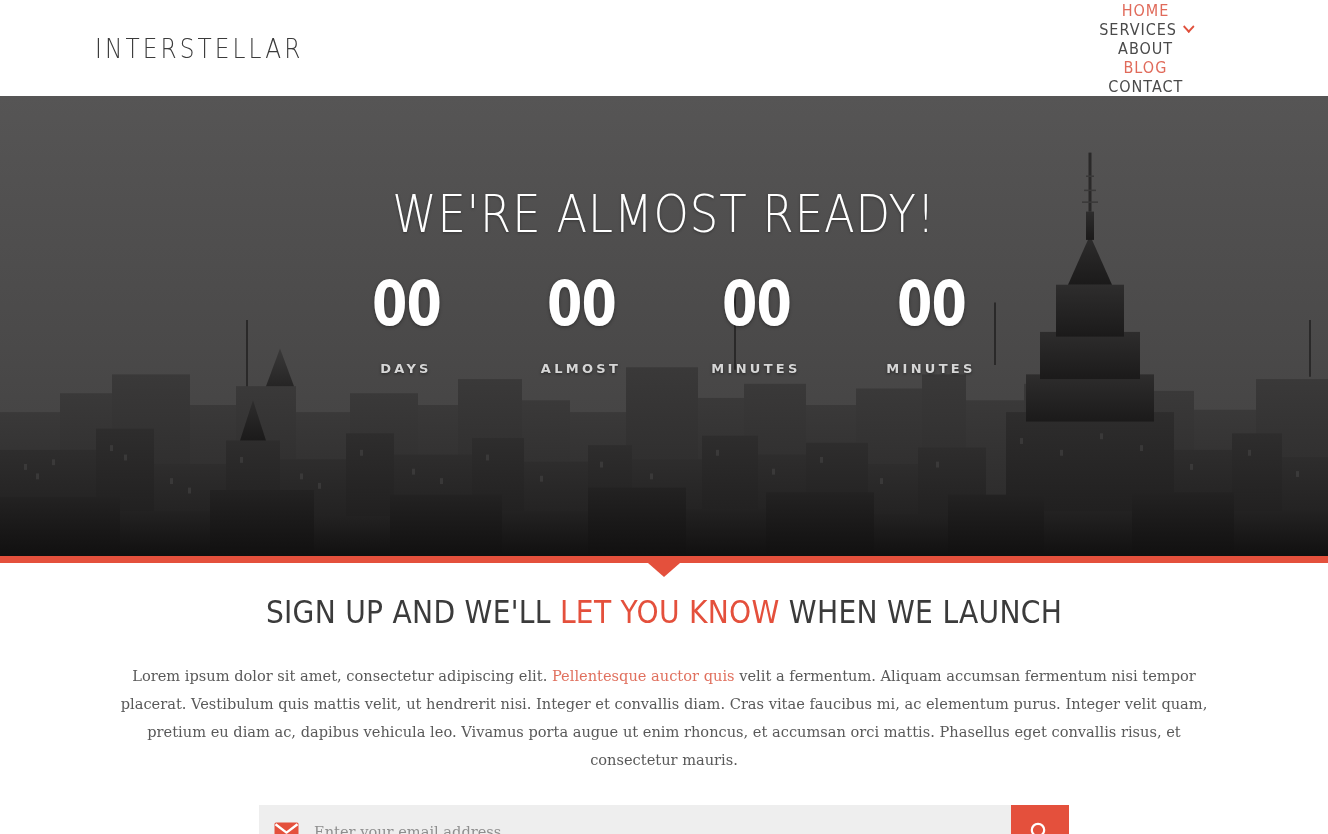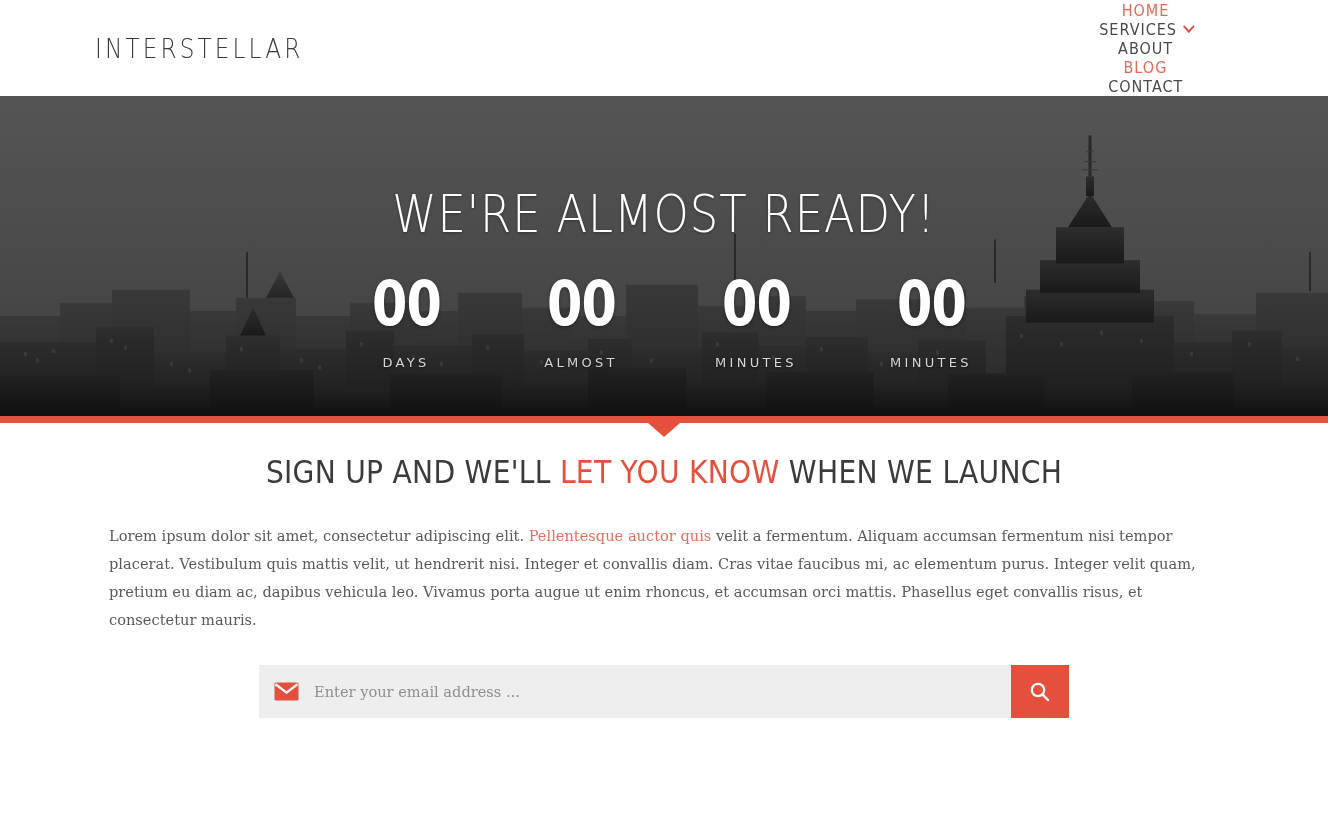--- a/index.html
+++ b/index.html
@@ -66,21 +66,21 @@
     width: 9px;
     height: 9px;
     border-right: 2px solid #e0503c;
     border-bottom: 2px solid #e0503c;
     transform: rotate(45deg) translate(-2px,-2px);
   }
 
   
   .hero {
     position: relative;
-    height: 320px;
+    height: 460px;
     overflow: hidden;
     background: linear-gradient(180deg, #555454 0%, #4d4c4c 40%, #454444 62%, #3a3939 78%, #2c2b2b 100%);
   }
 
   .skyline { position: absolute; left: 0; right: 0; bottom: 0; height: 100%; }
   .skyline svg { display: block; width: 100%; height: 100%; }
 
   .hero-inner {
     position: relative;
     z-index: 5;
@@ -114,24 +114,24 @@
     font-family: "DejaVu Sans", sans-serif;
     font-size: 62px;
     font-weight: 700;
     color: #ffffff;
     line-height: 1;
     letter-spacing: -1px;
     transform: scaleX(0.82);
     text-shadow: 0 1px 4px rgba(0,0,0,0.4);
   }
   .cd-label {
-    margin-top: 20px;
+    margin-top: 26px;
     font-family: "DejaVu Sans", sans-serif;
     font-size: 13px;
-    font-weight: 400;
+    font-weight: 700;
     color: #d6d6d6;
     letter-spacing: 3.3px;
     text-shadow: 0 1px 3px rgba(0,0,0,0.5);
   }
 
   
   .divider-wrap { position: relative; height: 7px; background: #e4503c; }
   .divider-arrow {
     position: absolute;
     left: 50%;
@@ -161,21 +161,21 @@
   }
   .signup-title .accent { color: #e4503c; }
 
   .signup-text {
     width: 1110px;
     margin: 31px auto 0;
     font-family: "DejaVu Serif", serif;
     font-size: 14.6px;
     line-height: 28px;
     color: #595959;
-    text-align: left;
+    text-align: center;
   }
   .signup-text a { color: #e0705e; text-decoration: none; }
 
   .signup-form {
     width: 810px;
     height: 53px;
     margin: 31px auto 0;
     display: flex;
     align-items: stretch;
   }

